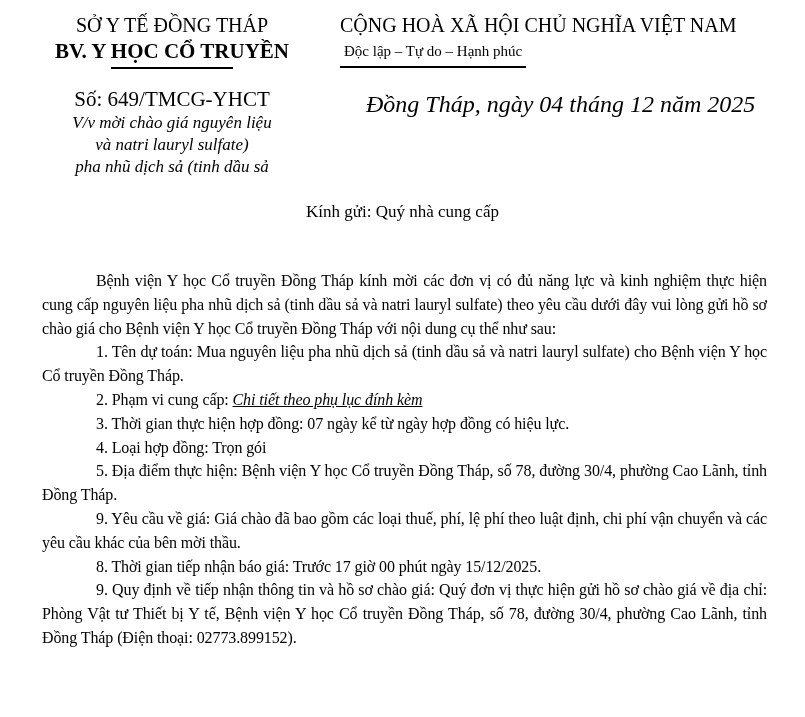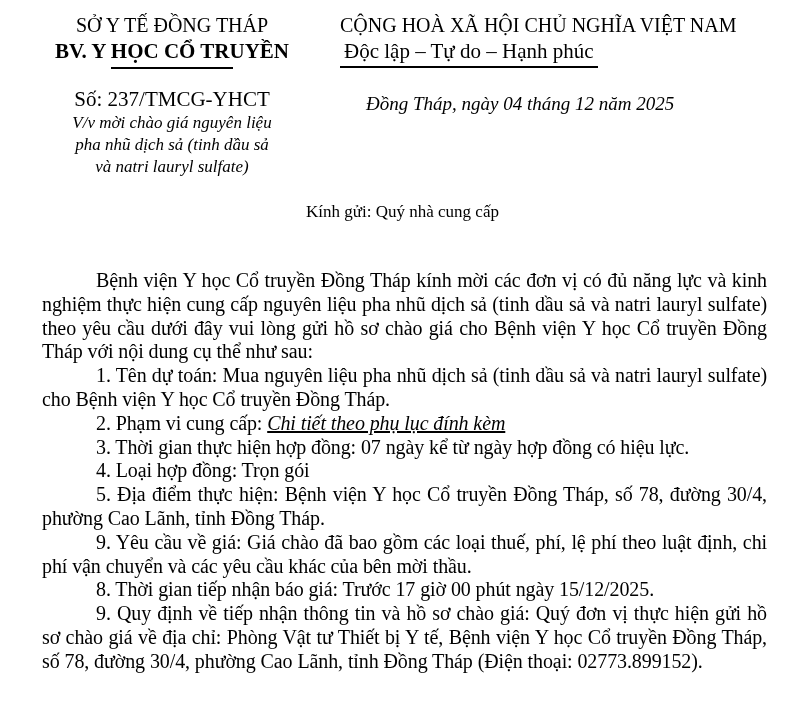--- a/index.html
+++ b/index.html
@@ -64,46 +64,46 @@
     white-space: nowrap;
     font-style: italic;
   }
   .national-title {
     font-size: 20px;
     line-height: 26px;
     white-space: nowrap;
   }
   .motto {
     display: inline-block;
-    font-size: 21px;
+    font-size: 15px;
     line-height: 27px;
     border-bottom: 2px solid #000;
     padding: 0 4px 1px 4px;
     white-space: nowrap;
   }
   .date-line {
     font-style: italic;
-    font-size: 19px;
+    font-size: 24px;
     line-height: 26px;
     margin-top: 23px;
     padding-left: 26px;
     white-space: nowrap;
   }
   
   .salutation {
     text-align: center;
     font-size: 17px;
     line-height: 26px;
     margin-top: 21px;
   }
   
   .letter-body {
     margin: 44px 38px 0 42px;
     text-align: justify;
-    font-size: 20px;
+    font-size: 16px;
     line-height: 23.8px;
     letter-spacing: -0.1px;
   }
   .letter-body p {
     margin: 0;
     padding: 0;
     text-indent: 54px;
   }
   .letter-body em { font-style: italic; text-decoration: underline; }
 </style>
@@ -111,24 +111,24 @@
 <body>
 
 <div class="page">
 
   <div class="header">
 
     <div class="header-left">
       <div class="org-parent">SỞ Y TẾ ĐỒNG THÁP</div>
       <div class="org-name">BV. Y HỌC CỔ TRUYỀN</div>
       <div class="org-rule"></div>
-      <div class="doc-number">Số: 237/TMCG-YHCT</div>
+      <div class="doc-number">Số: 649/TMCG-YHCT</div>
       <div class="subject-line">V/v mời chào giá nguyên liệu</div>
+      <div class="subject-line">và natri lauryl sulfate)</div>
       <div class="subject-line">pha nhũ dịch sả (tinh dầu sả</div>
-      <div class="subject-line">và natri lauryl sulfate)</div>
     </div>
 
     <div class="header-right">
       <div class="national-title">CỘNG HOÀ XÃ HỘI CHỦ NGHĨA VIỆT NAM</div>
       <div>
         <span class="motto">Độc lập – Tự do – Hạnh phúc</span>
       </div>
       <div class="date-line">Đồng Tháp, ngày 04 tháng 12 năm 2025</div>
     </div>
 

